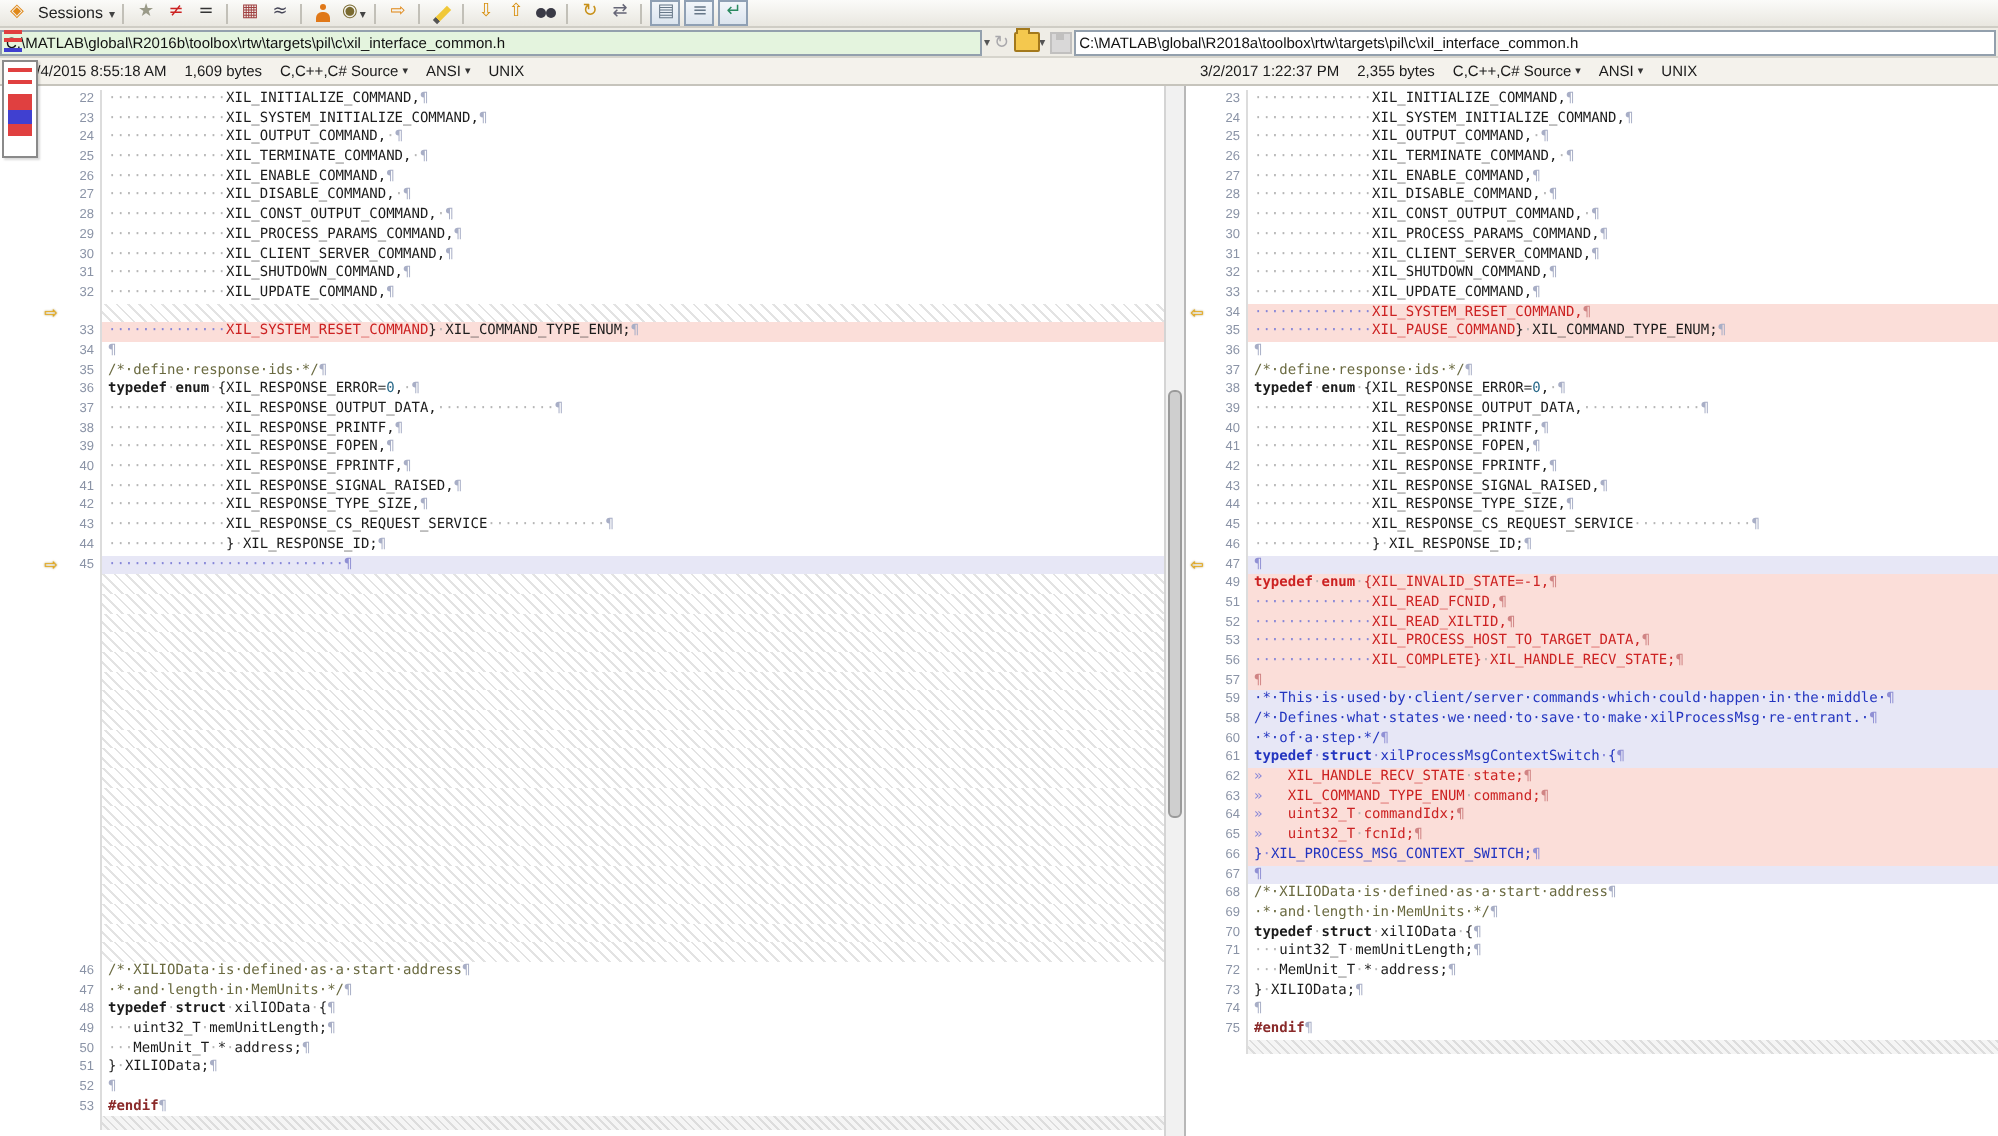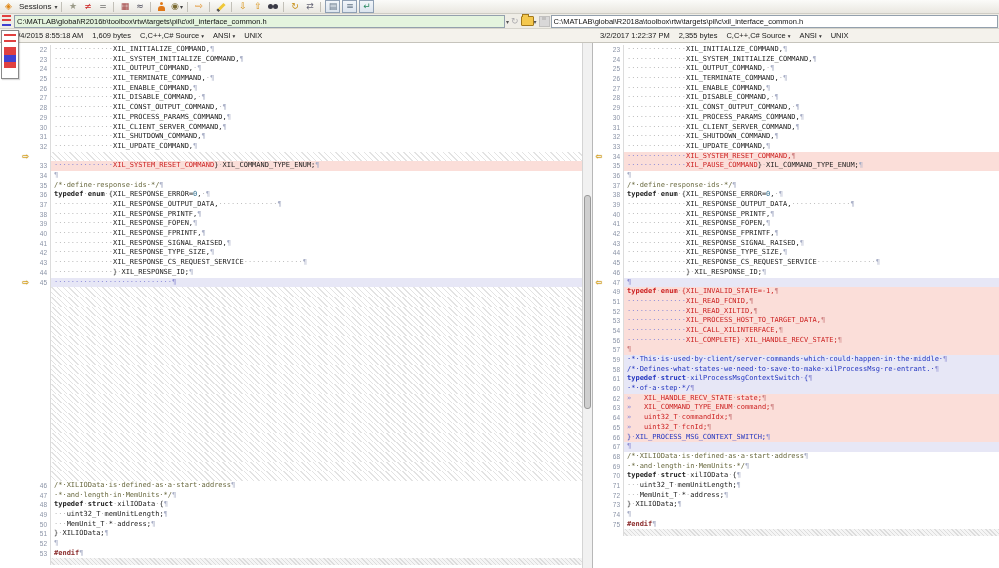--- a/index.html
+++ b/index.html
@@ -20,21 +20,21 @@
   .shape-binoc{width:10px;height:6px;position:relative;}
   .shape-binoc::before,.shape-binoc::after{content:"";position:absolute;top:0;width:5px;height:5px;border-radius:50%;background:#3a3a46;}
   .shape-binoc::before{left:0;} .shape-binoc::after{right:0;}
   .shape-folder{width:11px;height:8px;background:#f4c84e;border:1px solid #a3791c;border-radius:1px;position:relative;}
   .shape-folder::before{content:"";position:absolute;left:0;top:-3px;width:5px;height:2px;background:#f4c84e;border:1px solid #a3791c;border-bottom:none;}
   .shape-floppy{width:9px;height:9px;background:#c0c0c8;border:1px solid #8a8a92;position:relative;}
   .shape-floppy::before{content:"";position:absolute;left:2px;top:0;width:4px;height:3px;background:#8a8a92;}
   
   .path-row{height:14px;display:flex;align-items:center;background:#efede6;border-bottom:1px solid #d6d4cc;}
   .path-field{height:11px;border:1px solid #93a0ad;font-family:"Liberation Sans",sans-serif;font-size:7.5px;color:#111;padding:0 2px;line-height:11px;white-space:nowrap;overflow:hidden;}
-  .pf-left{margin-left:14px;width:485px;background:#e4f4de;}
+  .pf-left{width:485px;background:#e4f4de;}
   .pf-right{flex:1;background:#fff;margin-right:1px;}
   .mini-btn{height:12px;display:flex;align-items:center;justify-content:center;margin:0 1px;}
   .mini-caret{font-size:6px;color:#555;}
   .dim{opacity:.45;}
   
   .info-row{height:13px;display:flex;align-items:center;background:#f4f2ec;border-bottom:1px solid #c6c4bc;font-size:7.5px;color:#1a1a1a;}
   .info-left{width:592px;display:flex;gap:9px;padding-left:14px;box-sizing:border-box;align-items:center;}
   .info-right{flex:1;display:flex;gap:9px;padding-left:8px;align-items:center;}
   .info-item{display:flex;align-items:center;gap:2px;white-space:nowrap;}
   .i-caret{font-size:5.5px;color:#333;}
@@ -606,52 +606,47 @@
             <span class="ln">52</span>
             <span class="codeline"><span class="s-wb">··············</span><span class="s-r">XIL_READ_XILTID,</span><span class="s-pr">¶</span></span>
           </div>
           <div class="crow bg-pink">
             <span class="marker"></span>
             <span class="ln">53</span>
             <span class="codeline"><span class="s-wb">··············</span><span class="s-r">XIL_PROCESS_HOST_TO_TARGET_DATA,</span><span class="s-pr">¶</span></span>
           </div>
           <div class="crow bg-pink">
             <span class="marker"></span>
-            <span class="ln">54</span>
-            <span class="codeline"><span class="s-wb">··············</span><span class="s-r">XIL_CALL_XILINTERFACE,</span><span class="s-pr">¶</span></span>
-          </div>
-          <div class="crow bg-pink">
-            <span class="marker"></span>
             <span class="ln">56</span>
             <span class="codeline"><span class="s-wb">··············</span><span class="s-r">XIL_COMPLETE}</span><span class="s-w">·</span><span class="s-r">XIL_HANDLE_RECV_STATE;</span><span class="s-pr">¶</span></span>
           </div>
           <div class="crow bg-pink">
             <span class="marker"></span>
             <span class="ln">57</span>
             <span class="codeline"><span class="s-pr">¶</span></span>
           </div>
           <div class="crow bg-lav">
             <span class="marker"></span>
             <span class="ln">59</span>
             <span class="codeline"><span class="s-b">·*·This·is·used·by·client/server·commands·which·could·happen·in·the·middle·</span><span class="s-pb">¶</span></span>
           </div>
           <div class="crow bg-lav">
             <span class="marker"></span>
             <span class="ln">58</span>
             <span class="codeline"><span class="s-b">/*·Defines·what·states·we·need·to·save·to·make·xilProcessMsg·re-entrant.·</span><span class="s-pb">¶</span></span>
           </div>
           <div class="crow bg-lav">
             <span class="marker"></span>
+            <span class="ln">60</span>
+            <span class="codeline"><span class="s-b">·*·of·a·step·*/</span><span class="s-pb">¶</span></span>
+          </div>
+          <div class="crow bg-lav">
+            <span class="marker"></span>
             <span class="ln">61</span>
             <span class="codeline"><span class="s-kb">typedef</span><span class="s-wb">·</span><span class="s-kb">struct</span><span class="s-wb">·</span><span class="s-b">xilProcessMsgContextSwitch</span><span class="s-wb">·</span><span class="s-b">{</span><span class="s-pb">¶</span></span>
-          </div>
-          <div class="crow bg-lav">
-            <span class="marker"></span>
-            <span class="ln">60</span>
-            <span class="codeline"><span class="s-b">·*·of·a·step·*/</span><span class="s-pb">¶</span></span>
           </div>
           <div class="crow bg-pink">
             <span class="marker"></span>
             <span class="ln">62</span>
             <span class="codeline"><span class="s-tab">»</span><span class="s-sp">   </span><span class="s-r">XIL_HANDLE_RECV_STATE</span><span class="s-w">·</span><span class="s-r">state;</span><span class="s-pr">¶</span></span>
           </div>
           <div class="crow bg-pink">
             <span class="marker"></span>
             <span class="ln">63</span>
             <span class="codeline"><span class="s-tab">»</span><span class="s-sp">   </span><span class="s-r">XIL_COMMAND_TYPE_ENUM</span><span class="s-w">·</span><span class="s-r">command;</span><span class="s-pr">¶</span></span>

